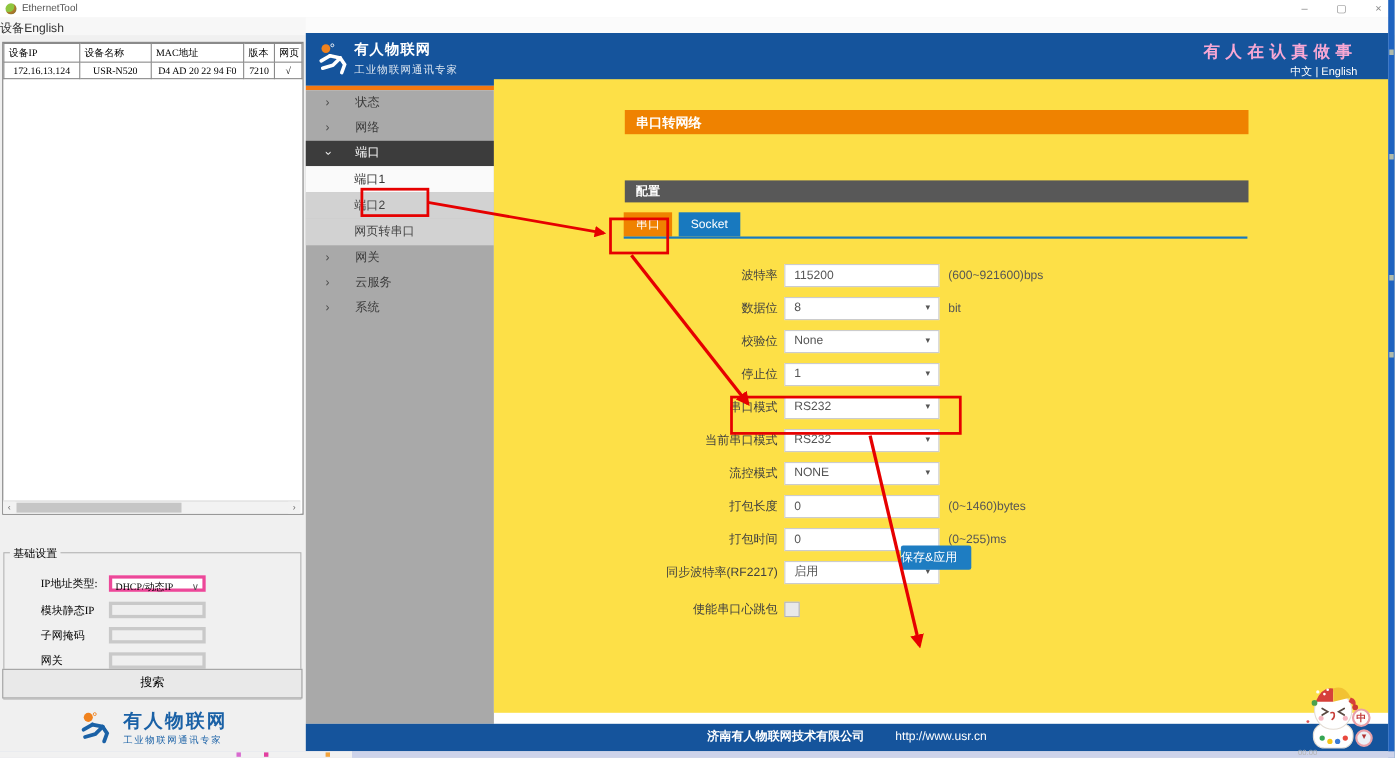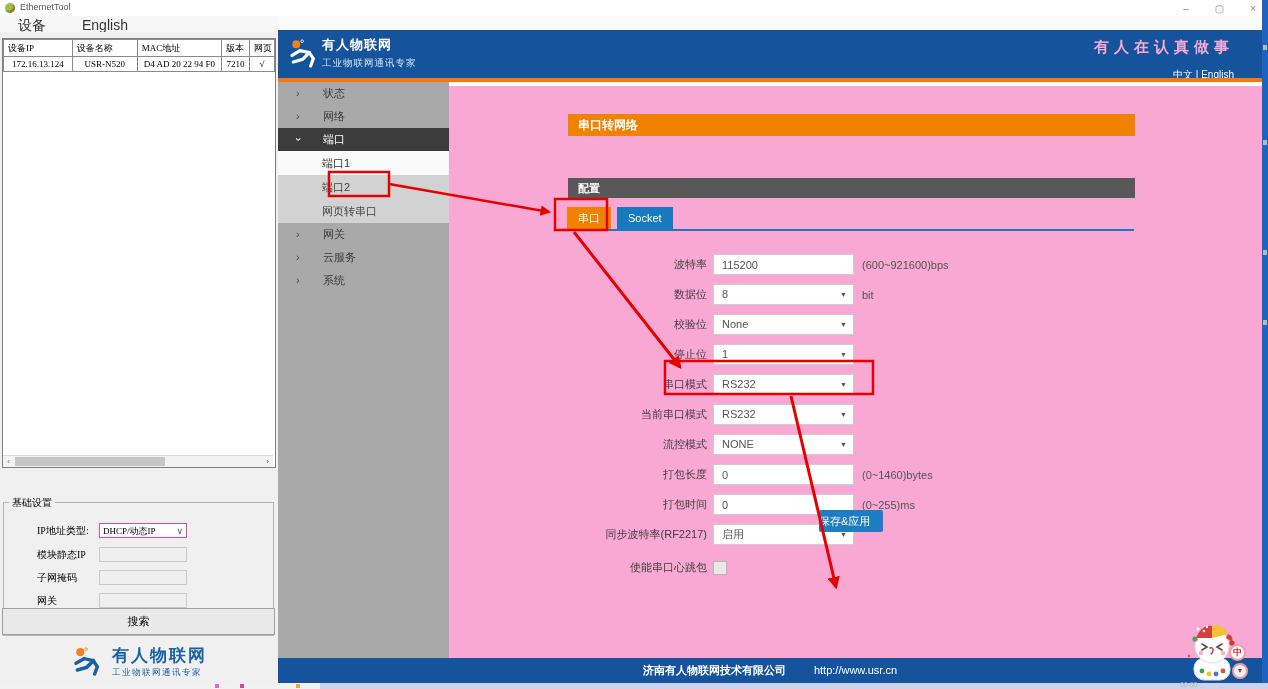--- a/index.html
+++ b/index.html
@@ -9,75 +9,75 @@
 
   
   .titlebar{left:0;top:0;width:1268px;height:16px;background:#ffffff;}
   .app-icon{left:5px;top:3px;width:10px;height:10px;border-radius:50%;
     background:radial-gradient(circle at 35% 35%, #8ec63f 55%, #3f9b3f 90%);
     box-shadow:inset -2px -2px 0 rgba(200,60,30,.55);}
   .app-title{left:20px;top:2px;font-size:9px;color:#555;}
   .win-controls{right:12px;top:0;height:16px;display:flex;gap:26px;color:#8a8a8a;font-size:10px;align-items:center;}
   .win-controls span{cursor:default;}
   .menubar{left:0;top:16px;width:1268px;height:16px;background:#f7f7f7;}
-  .menu-item{display:inline-block;padding:1px 18px;font-size:14px;color:#333;}
+  .menu-item{display:inline-block;padding:1px 0;font-size:11px;color:#333;}
 
   
   .leftpanel{left:0;top:32px;width:278px;height:651px;background:#f0f0f0;
      font-family:"Liberation Serif",serif;padding-left:36px;}
   .listbox{position:absolute;left:2px;top:6px;width:272px;height:428px;background:#fff;border:1px solid #7f7f7f;}
   table.devtbl{border-collapse:collapse;font-size:9px;color:#000;table-layout:fixed;}
   table.devtbl th,table.devtbl td{border:1px solid #8a8a8a;padding:1px 2px;font-weight:normal;
      white-space:nowrap;overflow:hidden;text-align:center;height:12px;}
   table.devtbl th{height:14px;text-align:left;padding-left:4px;}
   .hscroll{position:absolute;left:0px;bottom:0px;width:270px;height:11px;background:#f2f2f2;border-top:1px solid #dcdcdc;}
   .hs-arrow{position:absolute;top:0;width:11px;height:11px;background:#f2f2f2;color:#6a6a6a;
      font-size:8px;line-height:11px;text-align:center;font-family:"Liberation Sans",sans-serif;}
   .hs-thumb{position:absolute;left:12px;top:1px;width:150px;height:9px;background:#c6c6c6;}
 
   .groupbox{position:absolute;left:3px;top:470px;width:269px;height:132px;border:1px solid #b4b4b4;}
   .grouplegend{position:absolute;left:5px;top:-7px;background:#f0f0f0;padding:0 3px;font-size:10px;color:#000;}
   .brow{position:absolute;left:0;width:100%;height:16px;}
   .brow .blabel{position:absolute;left:33px;top:1px;font-size:10px;color:#000;}
-  .bctl{position:absolute;left:95px;top:0;width:88px;height:15px;border:1px solid #ec4899;background:#fff;
+  .bctl{position:absolute;left:95px;top:0;width:88px;height:15px;border:3px solid #ec4899;background:#fff;
      font-size:9px;line-height:14px;padding-left:3px;box-sizing:border-box;color:#000;}
   .bctl.disabled{background:#efefef;border-color:#c9c9c9;}
   .bctl .ddv{position:absolute;right:3px;top:0px;color:#555;font-size:9px;font-family:"Liberation Sans",sans-serif;}
   .btn-set{position:absolute;left:95px;top:112px;width:86px;height:16px;border:1px solid #9a9a9a;background:#f4f4f4;
      font-size:10px;text-align:center;line-height:15px;color:#000;}
   .btn-search{position:absolute;left:2px;top:576px;width:271px;height:25px;border:1px solid #a0a0a0;background:#e9e9e9;
      font-size:11px;text-align:center;line-height:24px;color:#000;}
   .applogo{position:absolute;left:0;top:606px;width:278px;height:48px;display:flex;align-items:center;justify-content:center;gap:7px;}
   .applogo .txt{color:#1a61a6;line-height:1.1;}
   .applogo .brand{font-family:"Liberation Sans",sans-serif;font-weight:bold;font-size:17px;letter-spacing:2px;}
   .applogo .slogan{font-family:"Liberation Sans",sans-serif;font-size:8.5px;letter-spacing:1.5px;margin-top:2px;}
 
   
   .webpanel{left:278px;top:16px;width:984px;height:667px;background:#ffffff;}
   .webtop{position:absolute;left:0;top:0;width:100%;height:14px;background:#fbfbfb;}
   .webheader{position:absolute;left:0;top:14px;width:100%;height:48px;background:#15549c;}
   .webheader .hbrand{position:absolute;left:44px;top:6px;color:#fff;}
   .webheader .hbrand .brand{font-weight:bold;font-size:13px;letter-spacing:1px;}
   .webheader .hbrand .slogan{font-size:9.5px;opacity:.85;margin-top:3px;letter-spacing:1px;}
   .webheader .motto{position:absolute;right:28px;top:8px;color:#f9a8d4;font-weight:bold;font-size:15px;letter-spacing:5px;}
-  .webheader .lang{position:absolute;right:28px;top:28px;color:#fff;font-size:10px;margin-top:10px;}
+  .webheader .lang{position:absolute;right:28px;top:28px;color:#fff;font-size:10px;}
   .oline{position:absolute;left:0;top:62px;width:100%;height:4px;background:#f4780f;}
 
   .sidebar{position:absolute;left:0;top:66px;width:171px;height:576px;background:#a9a9a9;}
   .sb-item{position:relative;height:23px;line-height:23px;font-size:11px;color:#3b3b3b;}
   .sb-item .arr{position:absolute;left:18px;top:0;font-size:11px;color:#4a4a4a;}
   .sb-item .arr.rot{display:inline-block;transform:rotate(90deg);transform-origin:55% 50%;}
   .sb-item .lbl{position:absolute;left:45px;top:0;}
   .sb-item.active{background:#3c3c3c;color:#fff;}
   .sb-item.active .arr{color:#fff;}
   .sb-sub{position:relative;height:24px;line-height:24px;font-size:11px;color:#444;background:#d2d2d2;}
   .sb-sub .lbl{position:absolute;left:44px;top:0;}
   .sb-sub.selected{background:#fafafa;color:#333;}
 
-  .main{position:absolute;left:171px;top:70px;width:813px;height:576px;background:#f9a8d4;}
+  .main{position:absolute;left:171px;top:56px;width:813px;height:576px;background:#fde047;}
   .pagebar{position:absolute;left:119px;top:28px;width:567px;height:22px;background:#ef8200;color:#fff;
      font-weight:bold;font-size:12px;line-height:22px;padding-left:10px;box-sizing:border-box;}
   .descbox{position:absolute;left:119px;top:50px;width:567px;height:28px;border:1px solid #f2a24e;border-top:none;
      box-sizing:border-box;font-size:11px;color:#333;line-height:26px;padding-left:10px;background:#fff;}
   .sectionbar{position:absolute;left:119px;top:92px;width:567px;height:20px;background:#585858;color:#fff;
      font-weight:bold;font-size:11px;line-height:20px;padding-left:10px;box-sizing:border-box;}
   .tabs{position:absolute;left:118px;top:121px;height:22px;display:flex;gap:6px;}
   .tab{height:22px;line-height:22px;padding:0 11px;font-size:11px;color:#fff;}
   .tab.orange{background:#ef8200;}
   .tab.blue{background:#1879bf;}

